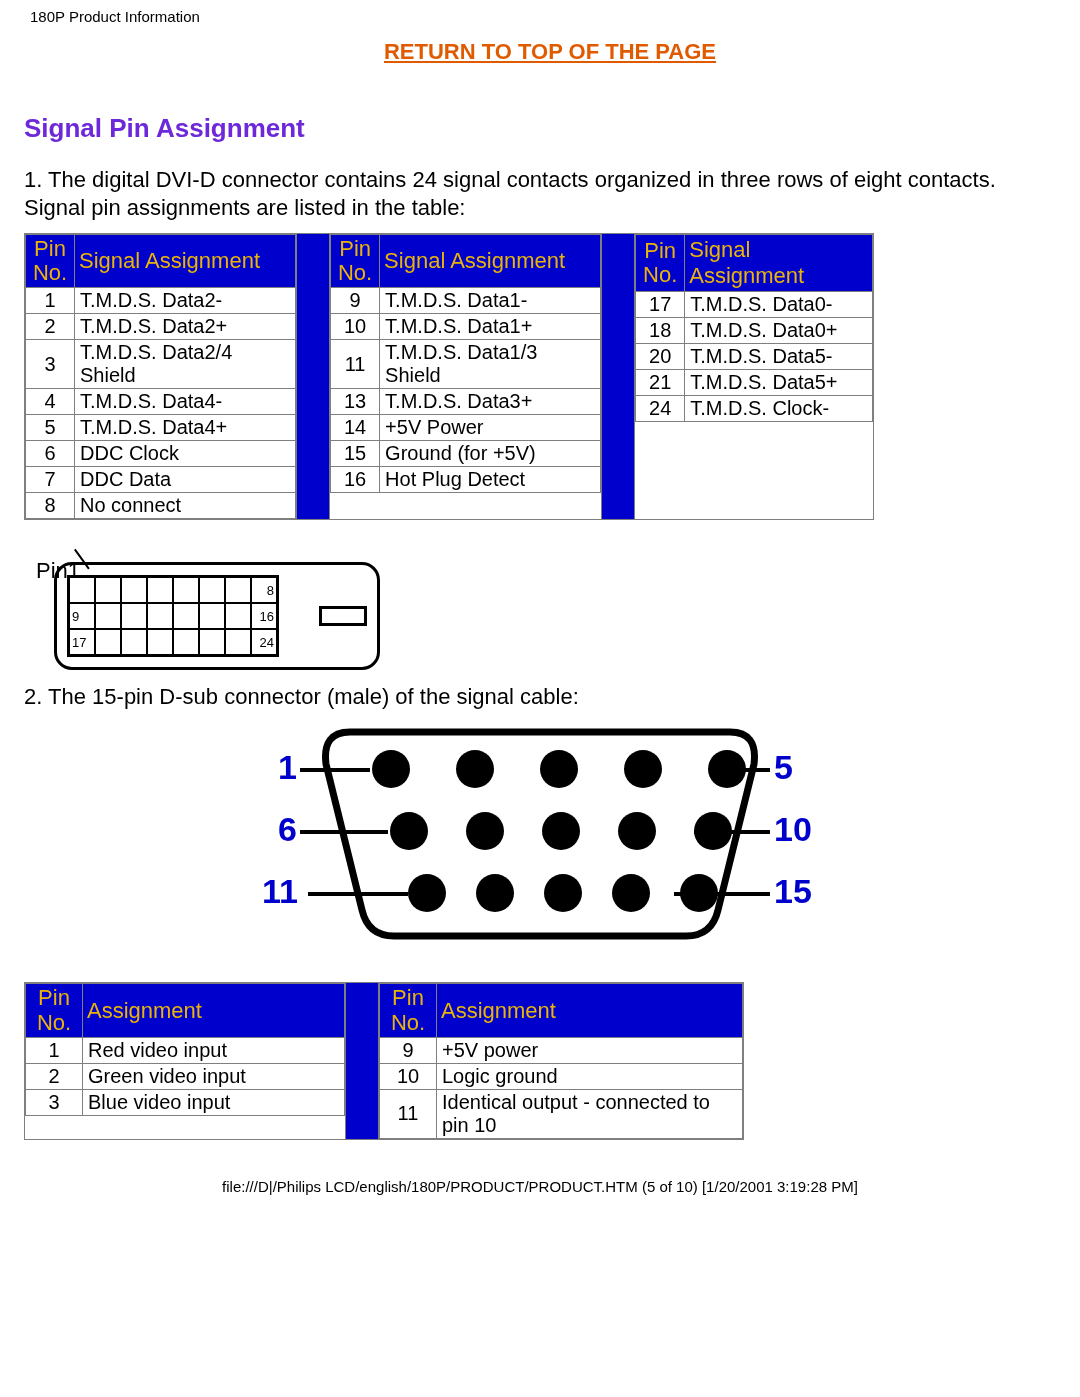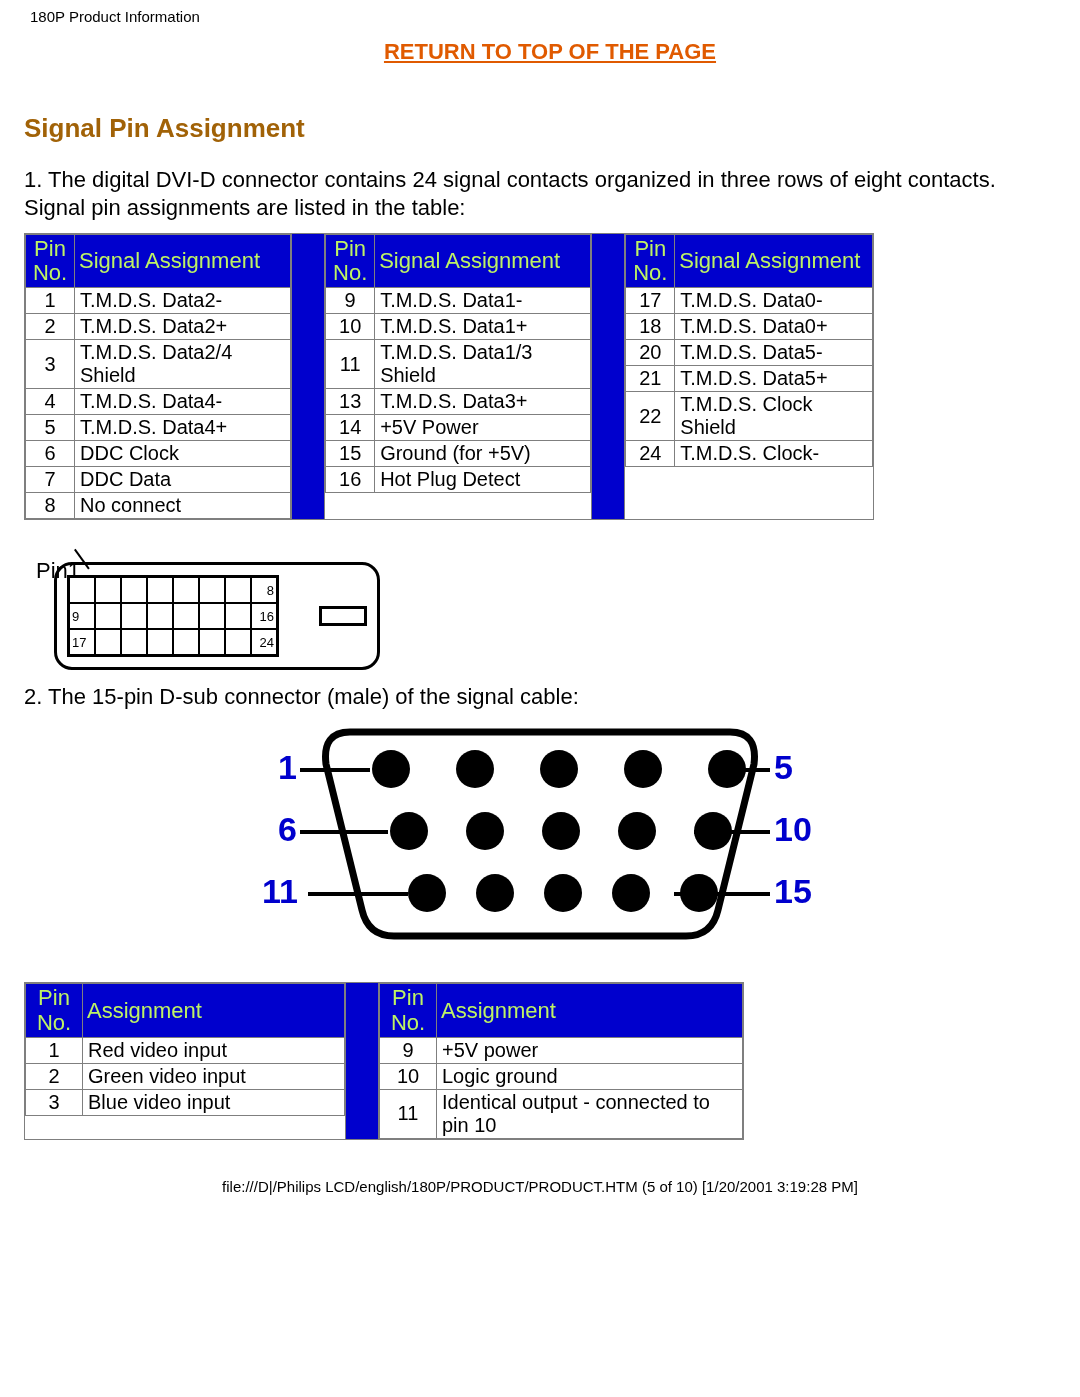--- a/index.html
+++ b/index.html
@@ -21,21 +21,21 @@
   .top-link {
     color: #e05a00;
     text-decoration: underline;
     font-size: 22px;
     font-weight: bold;
     margin-left: 20px;
   }
   .section-heading {
     font-size: 26px;
     font-weight: bold;
-    color: #a16207;
+    color: #6d28d9;
     padding: 0 0 22px 24px;
   }
   .intro-para {
     font-size: 22px;
     padding: 0 24px 12px 24px;
     line-height: 1.25;
   }
   
   .dvi-outer {
     width: 850px;
@@ -51,21 +51,21 @@
   td.spacer {
     background: #0000cd;
     width: 32px;
   }
   table.sub {
     border-collapse: collapse;
     width: 100%;
   }
   table.sub th {
     background: #0000cd;
-    color: #bef264;
+    color: #eab308;
     font-weight: normal;
     font-size: 22px;
     text-align: left;
     padding: 2px 4px;
     border: 1px solid #7f7f7f;
   }
   table.sub th.pin-th {
     width: 38px;
     text-align: center;
     line-height: 1.1;
@@ -308,24 +308,20 @@
                 <td class="num">18</td>
                 <td>T.M.D.S. Data0+</td>
               </tr>
               <tr>
                 <td class="num">20</td>
                 <td>T.M.D.S. Data5-</td>
               </tr>
               <tr>
                 <td class="num">21</td>
                 <td>T.M.D.S. Data5+</td>
-              </tr>
-              <tr>
-                <td class="num">22</td>
-                <td>T.M.D.S. Clock Shield</td>
               </tr>
               <tr>
                 <td class="num">24</td>
                 <td>T.M.D.S. Clock-</td>
               </tr>
             </tbody>
       </table>
     </td>
   </tr>
     </tbody>

